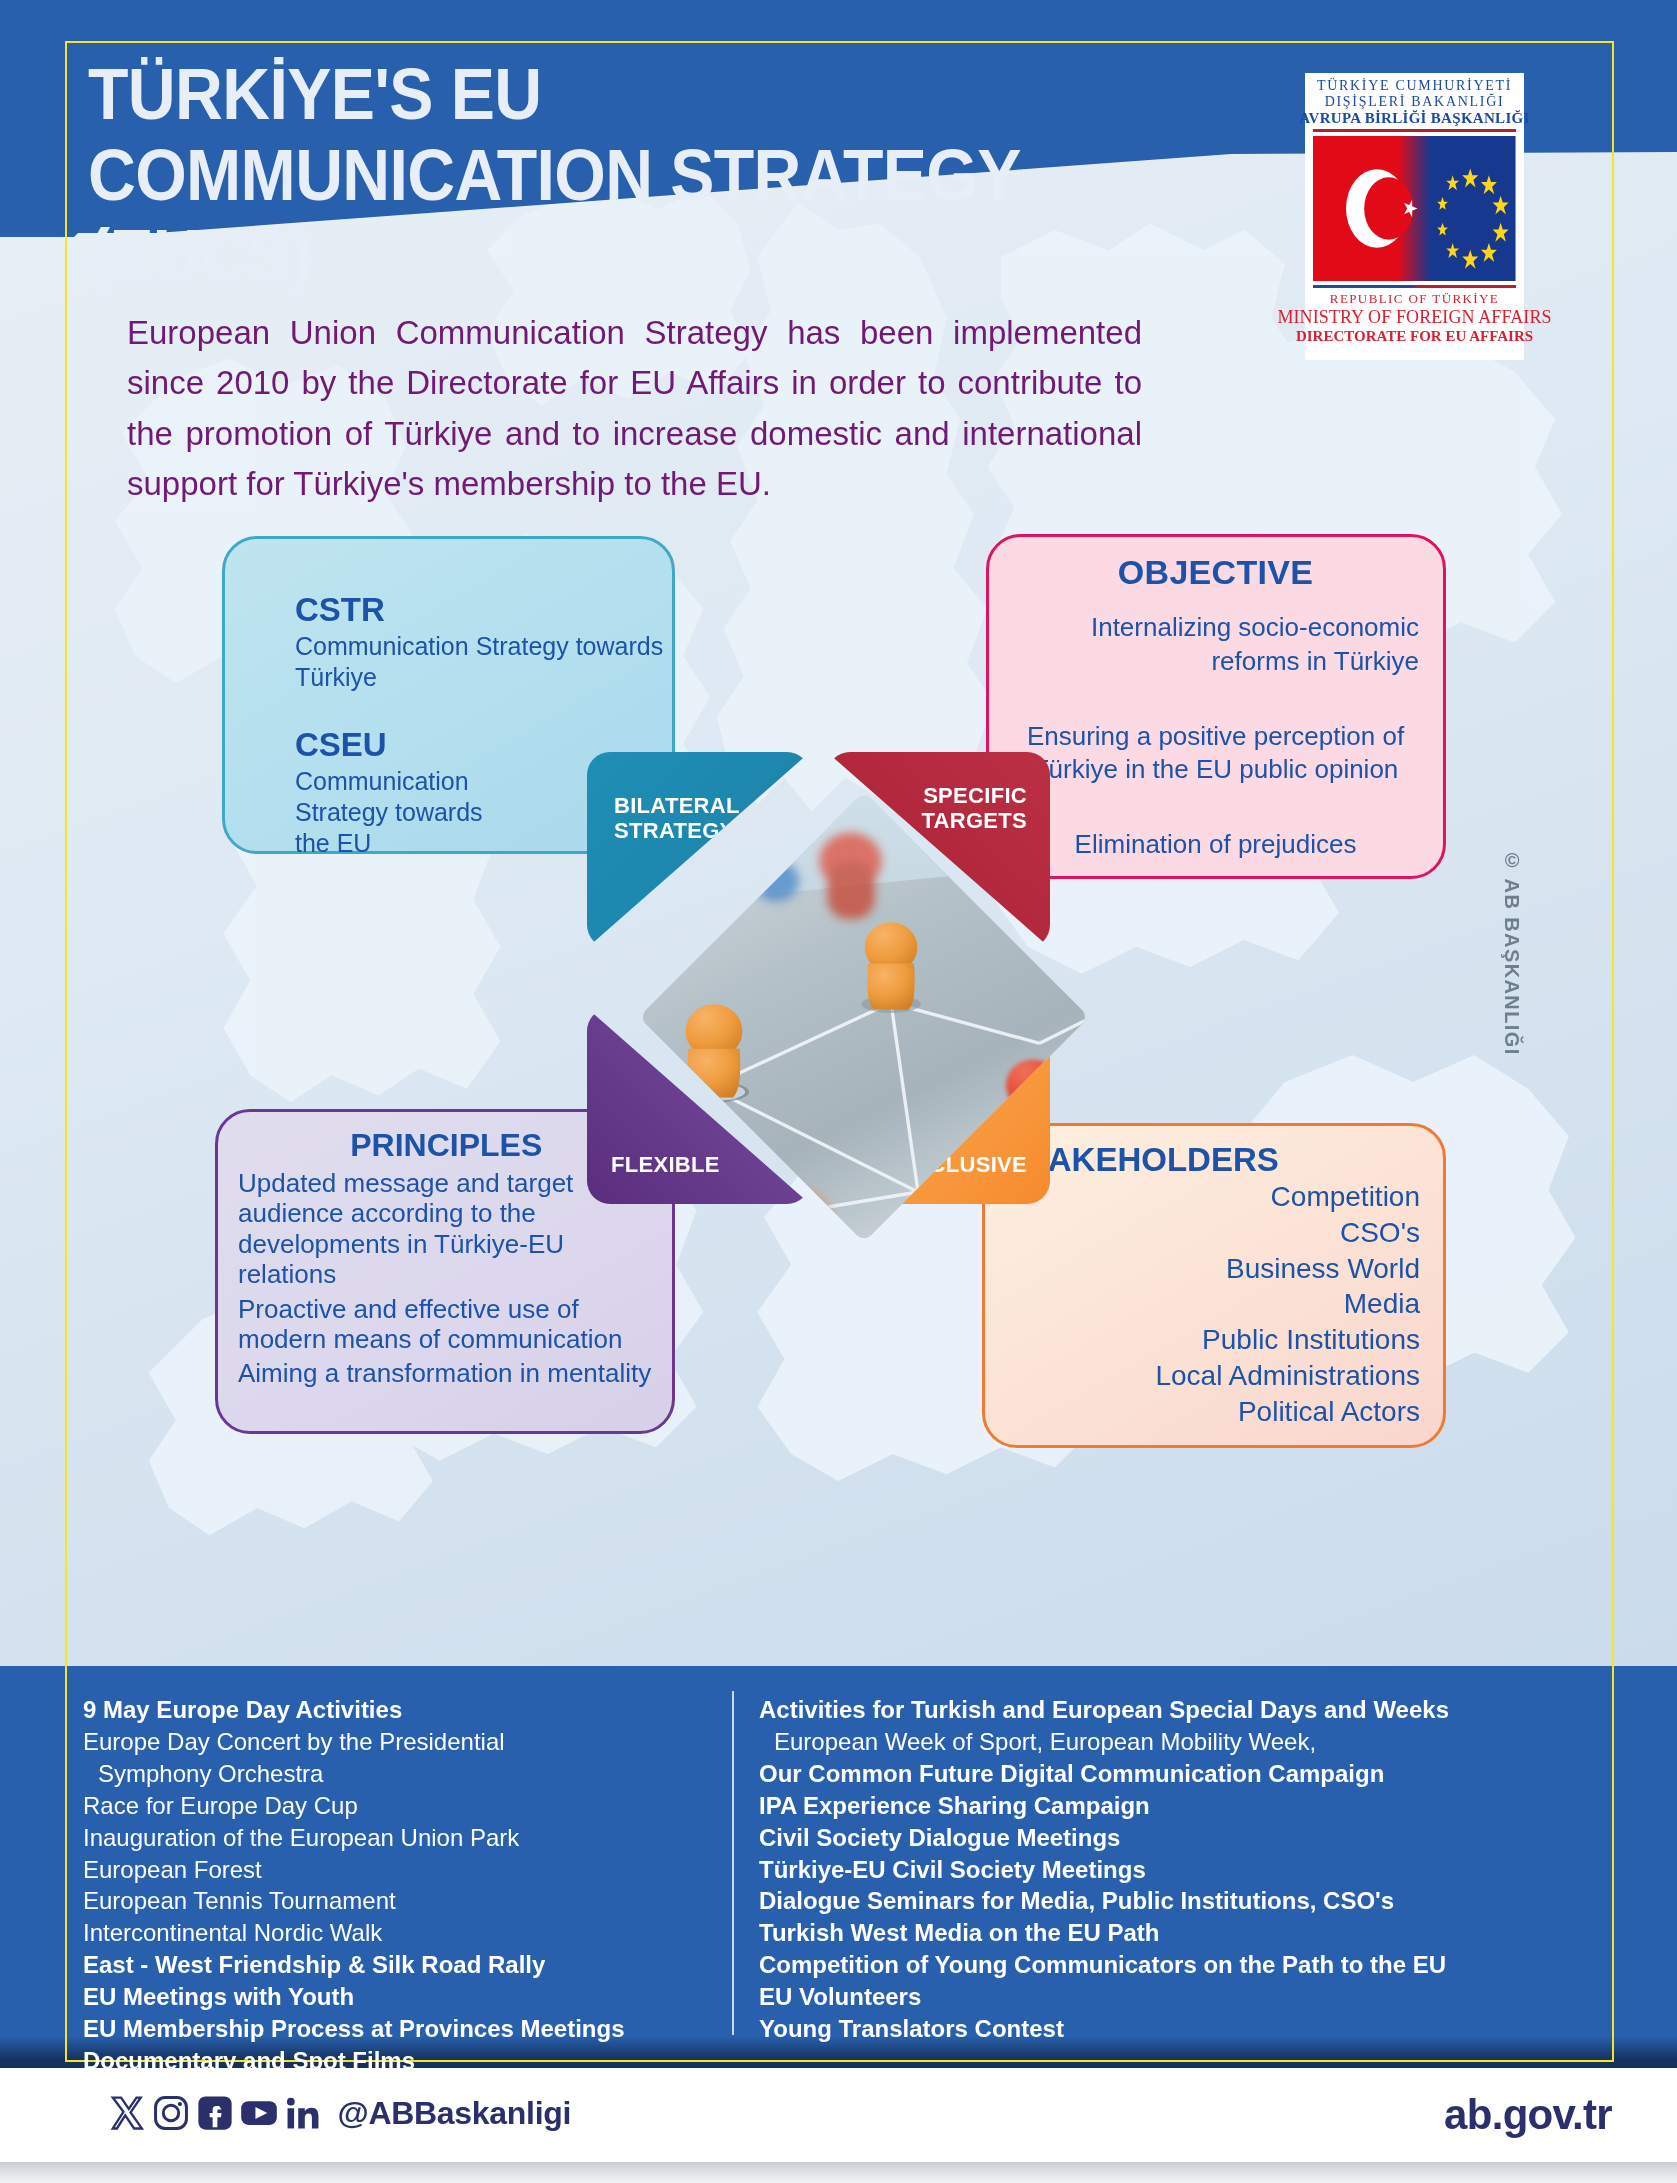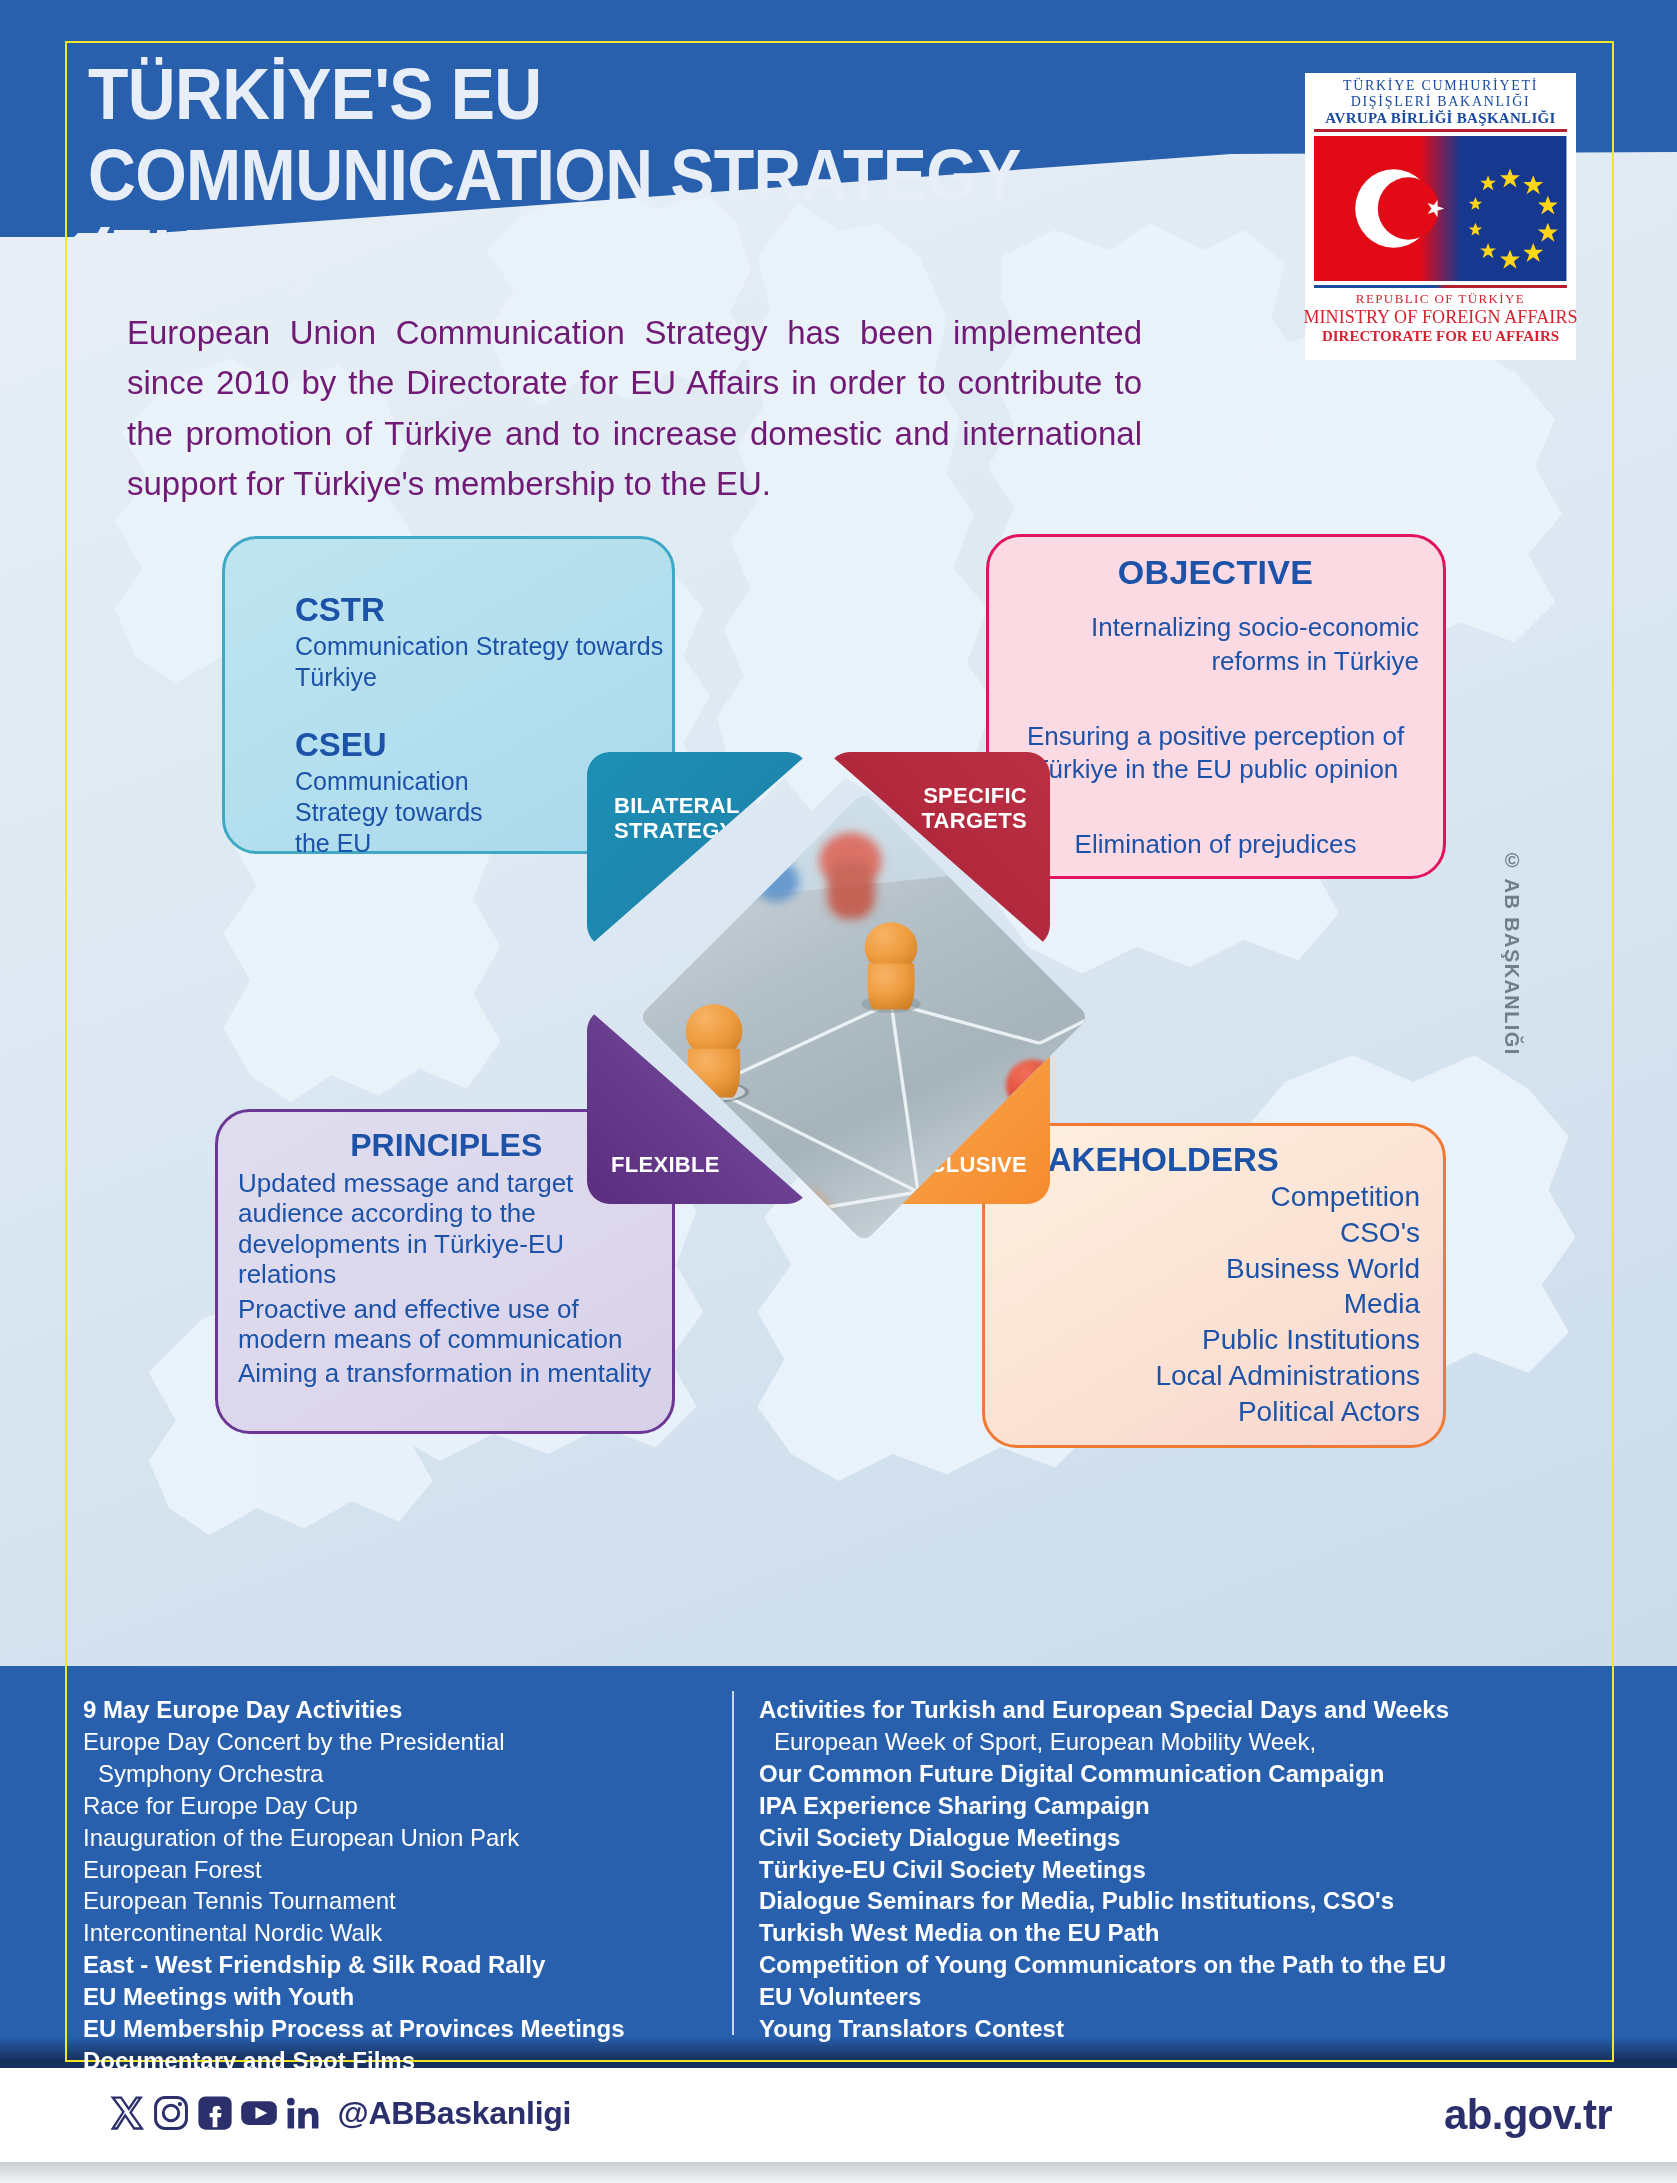--- a/index.html
+++ b/index.html
@@ -43,21 +43,21 @@
     color: #e7eef7;
     font-size: 72px; font-weight: 800; line-height: 1.12;
     letter-spacing: -0.7px; text-transform: uppercase;
     font-family: "Liberation Sans Narrow","Liberation Sans", sans-serif;
     transform: scaleX(0.92); transform-origin: left top;
     z-index: 10;
   }
 
   
   #logo-card {
-    position: absolute; left: 1305px; top: 73px; width: 271px; height: 287px;
+    position: absolute; left: 1305px; top: 73px; width: 219px; height: 287px;
     background: #ffffff; z-index: 10;
     display: flex; flex-direction: column; align-items: center;
     padding: 5.4px 4px 4px 4px;
   }
   .logo-line-tr { font-size: 14px; letter-spacing: 1.7px; color: #1b4ba0;
      font-family: "Liberation Serif", serif; font-weight: 400; white-space: nowrap; }
   .logo-line-bold { font-size: 15px; letter-spacing: 0.3px; color: #1b4ba0;
      font-family: "Liberation Serif", serif; font-weight: 700; white-space: nowrap; }
   #logo-rule-top { width: 96%; height: 2.7px; background: #b5202f; margin: 2px 0 4px 0; }
   #logo-flag { width: 96%; height: 145px; position: relative; overflow: hidden; }

